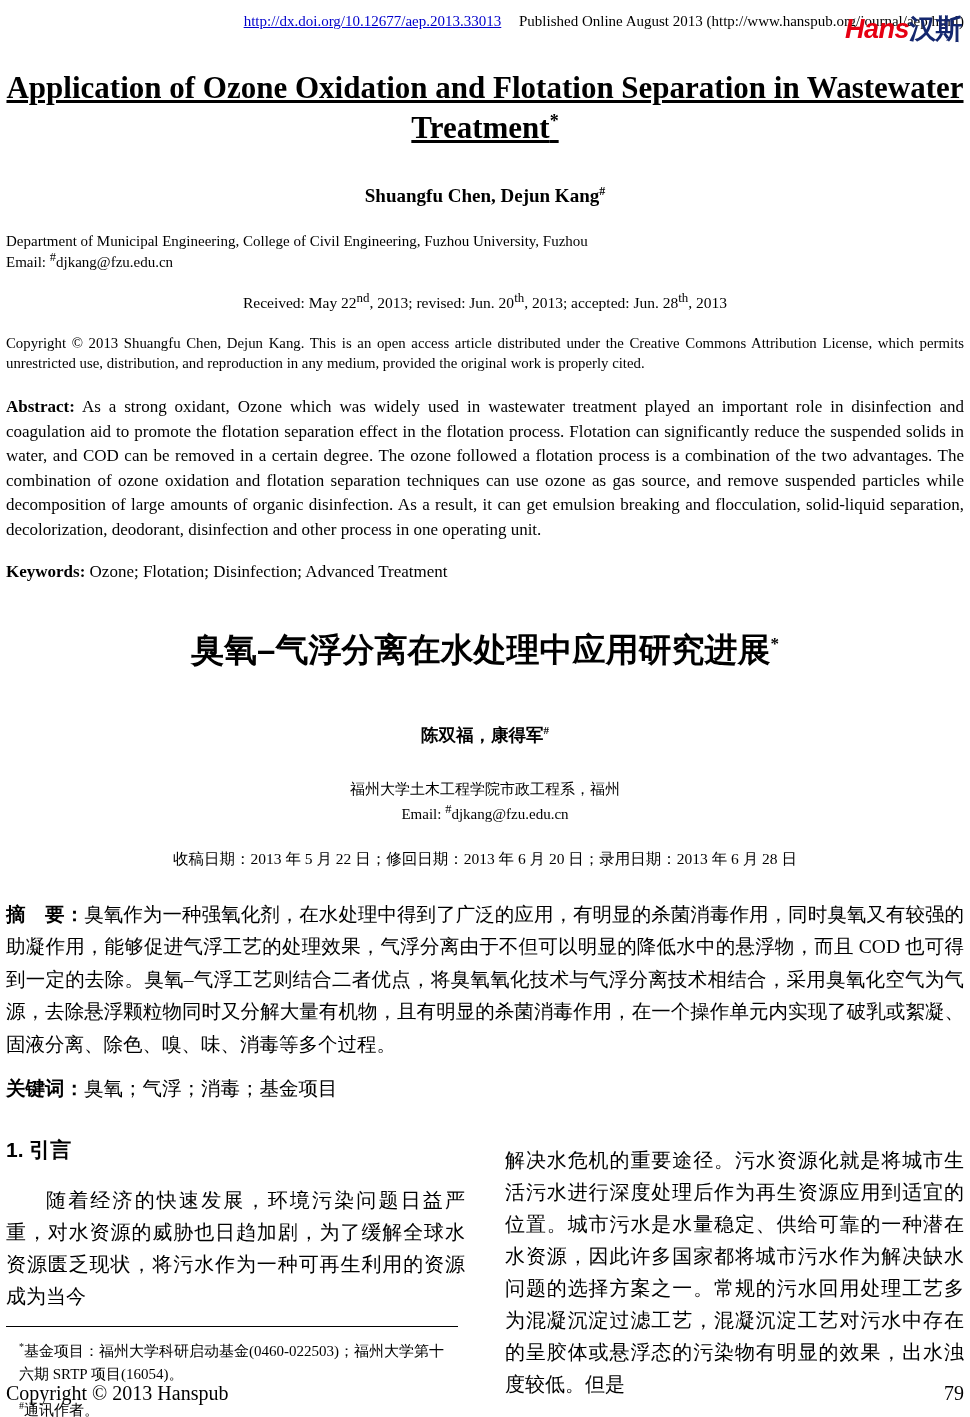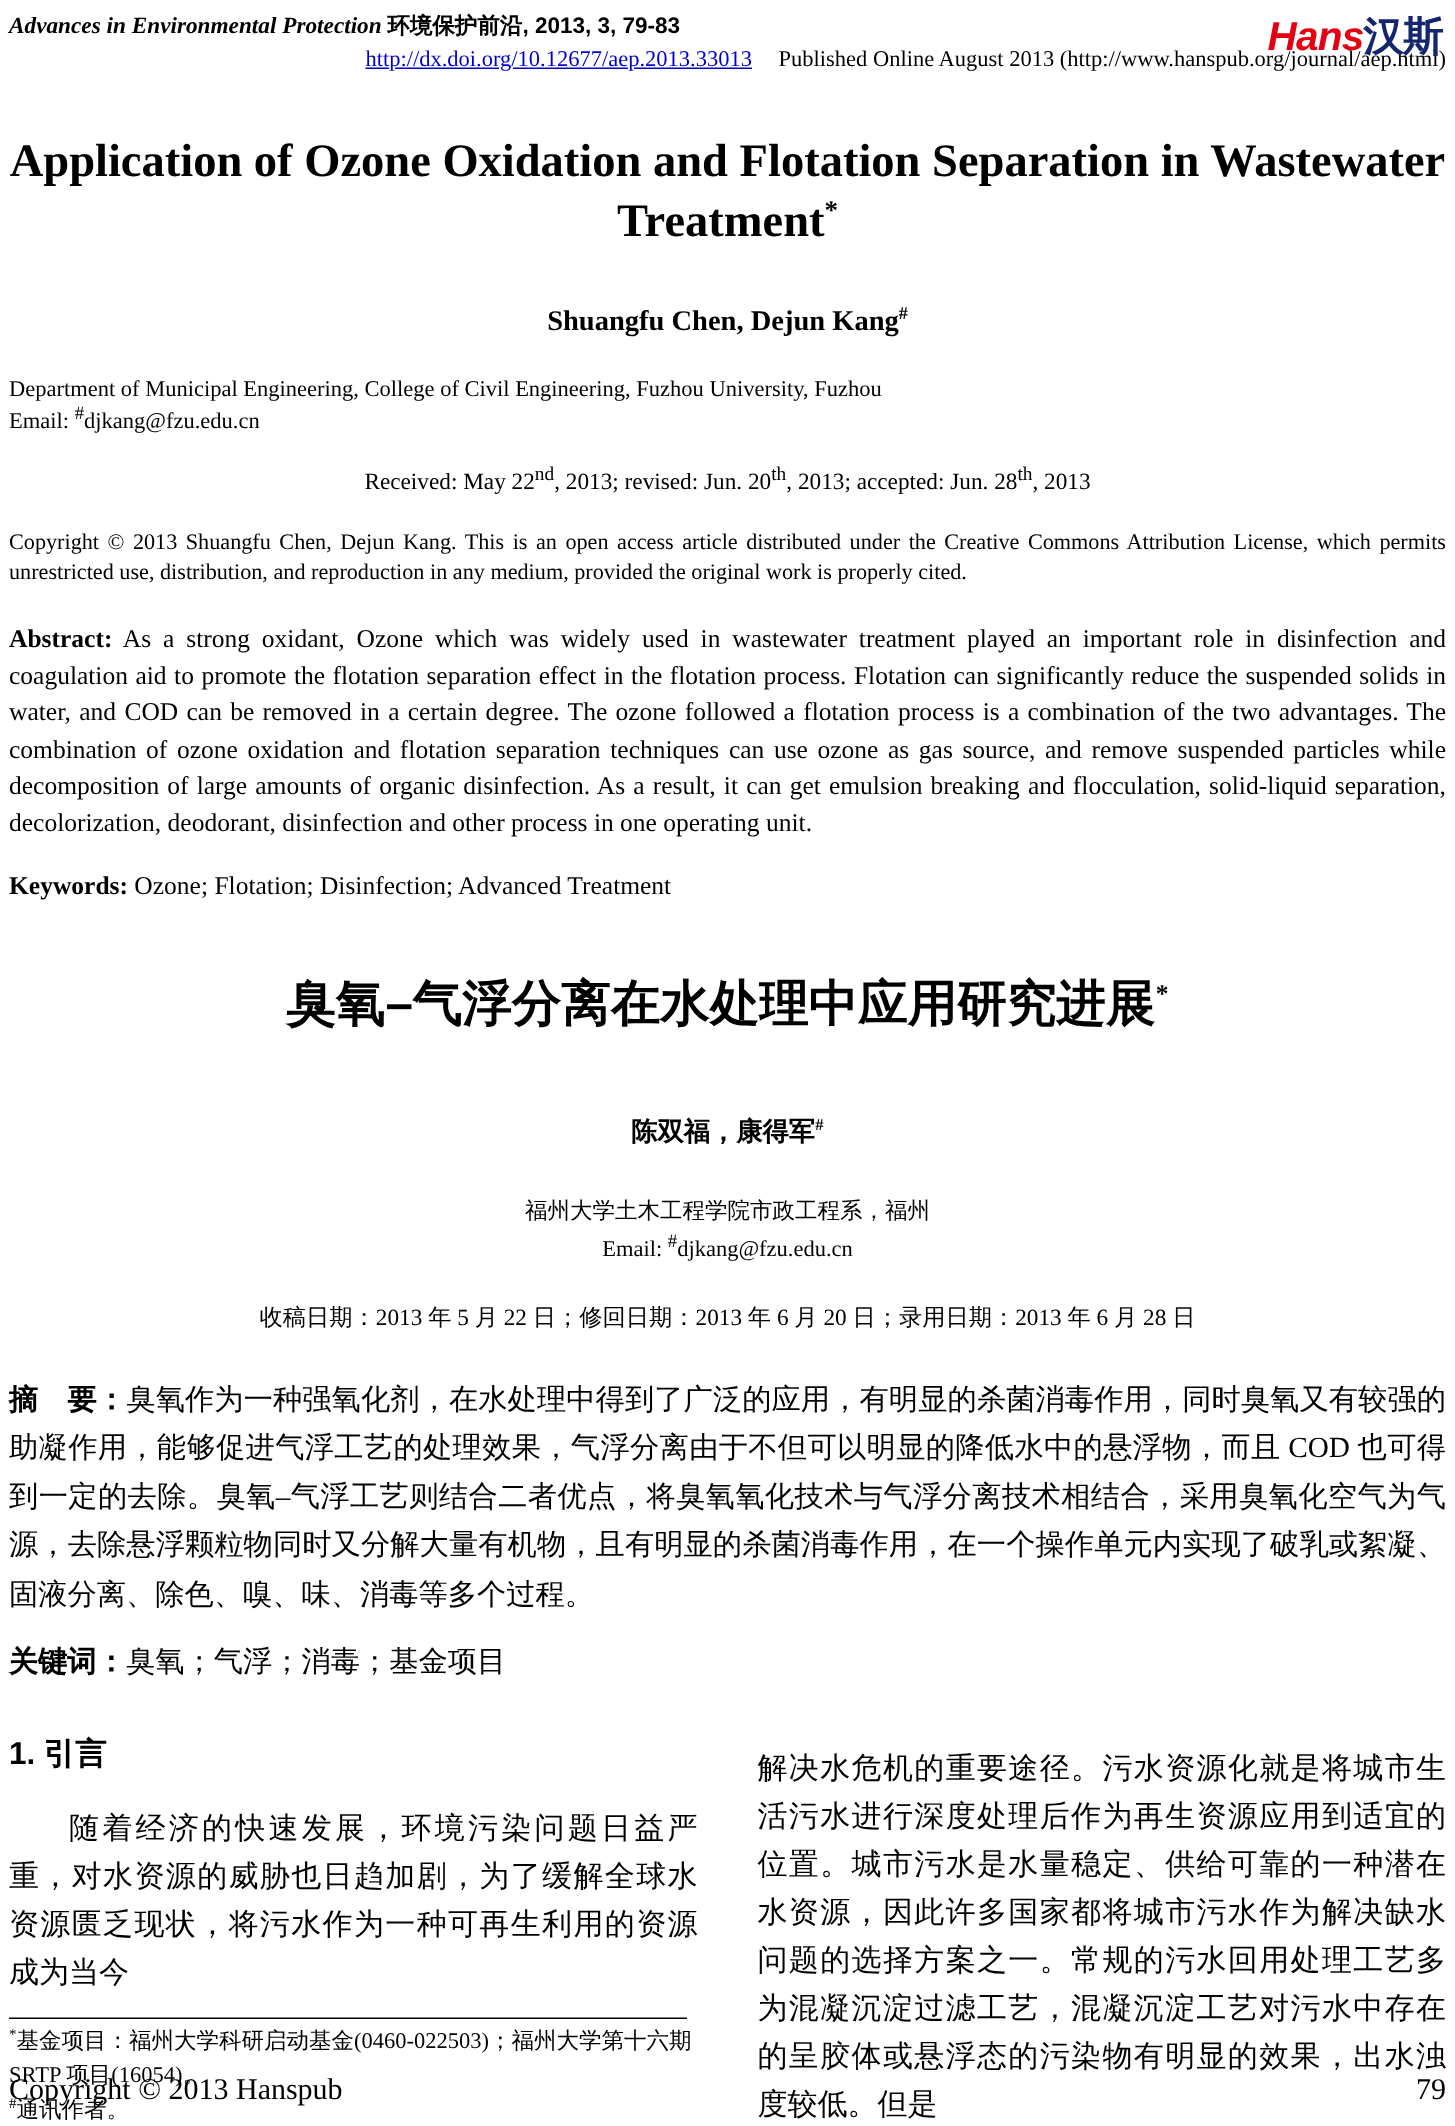--- a/index.html
+++ b/index.html
@@ -12,21 +12,21 @@
   .h-en { font-style:italic; }
   .h-zh { font-family:"Liberation Sans", sans-serif; font-size:15px; }
   .h-line2 { font-size:15px; margin-top:5px;text-align:right; }
   .doi-link { color:#0000cc; text-decoration:underline; }
   .pub-info { margin-left:14px; }
   .logo { position:absolute; top:-2px; right:2px; font-family:"Liberation Sans", sans-serif; font-weight:bold; font-size:27px; letter-spacing:-0.5px; white-space:nowrap; }
   .logo-hans { color:#e60012; font-style:italic; }
   .logo-hanzi { color:#14276e; }
 
   
-  .title { margin-top:38px; text-align:center; font-size:31px; font-weight:bold; line-height:1.3; }
+  .title { margin-top:38px; text-align:center; font-size:31px; font-weight:bold; line-height:1.3;text-decoration:underline; }
   .title sup { font-size:18px; }
   .authors-en { margin-top:36px; text-align:center; font-size:19px; font-weight:bold; }
   .authors-en sup { font-size:12px; }
   .affil-en { margin-top:24px; font-size:15px; line-height:1.45; }
   .received { margin-top:20px; text-align:center; font-size:15.5px; }
   sup { line-height:0; }
   .copyright-notice { margin-top:22px; font-size:14.8px; line-height:1.33; text-align:justify; }
   .abstract { margin-top:22px; font-size:17px; line-height:24.5px; text-align:justify; }
   .abstract b, .keywords b { font-weight:bold; }
   .keywords { margin-top:20px; font-size:17px; }
@@ -46,36 +46,32 @@
   .columns { display:flex; gap:40px; margin-top:34px; }
   .col { width:460px; box-sizing:border-box; }
   .sec-heading { font-family:"Liberation Sans", sans-serif; font-weight:bold; font-size:21px; margin:0 0 20px 0; }
   .body-par { font-size:20px; line-height:32px; text-align:justify; margin:0; }
   .indent { text-indent:2em; }
   .col-right { padding-top:8px; }
 
   
   .footnote-rule { width:452px; border:none; border-top:1.5px solid #000; margin:14px 0 4px 0; }
   .footnote { font-size:15px; line-height:23px; }
-  .footnote p { margin:0; }
+  .footnote p { margin:13px; }
   .footnote sup { font-size:10px; }
 
   
   .footer { position:absolute; left:6px; right:6px; bottom:12px; display:flex; justify-content:space-between; font-size:20px; }
 </style>
 </head>
 <body>
 
 <div class="page">
 
   <div class="header">
-    <div class="h-line1">
-      <span class="h-en">Advances in Environmental Protection</span>
-      <span class="h-zh">环境保护前沿, 2013, 3, 79-83</span>
-    </div>
     <div class="h-line2">
       <a class="doi-link" href="#">http://dx.doi.org/10.12677/aep.2013.33013</a>
       <span class="pub-info">Published Online August 2013 (http://www.hanspub.org/journal/aep.html)</span>
     </div>
     <div class="logo">
       <span class="logo-hans">Hans</span><span class="logo-hanzi">汉斯</span>
     </div>
   </div>
 
   <h1 class="title"><span>Application of Ozone Oxidation and Flotation Separation in Wastewater Treatment</span><sup>*</sup></h1>

